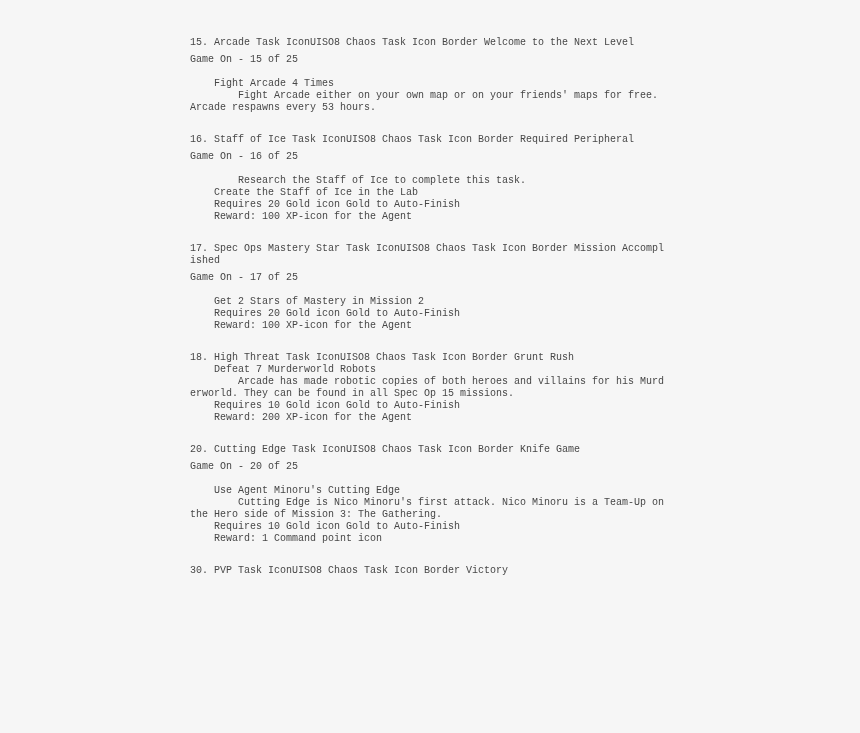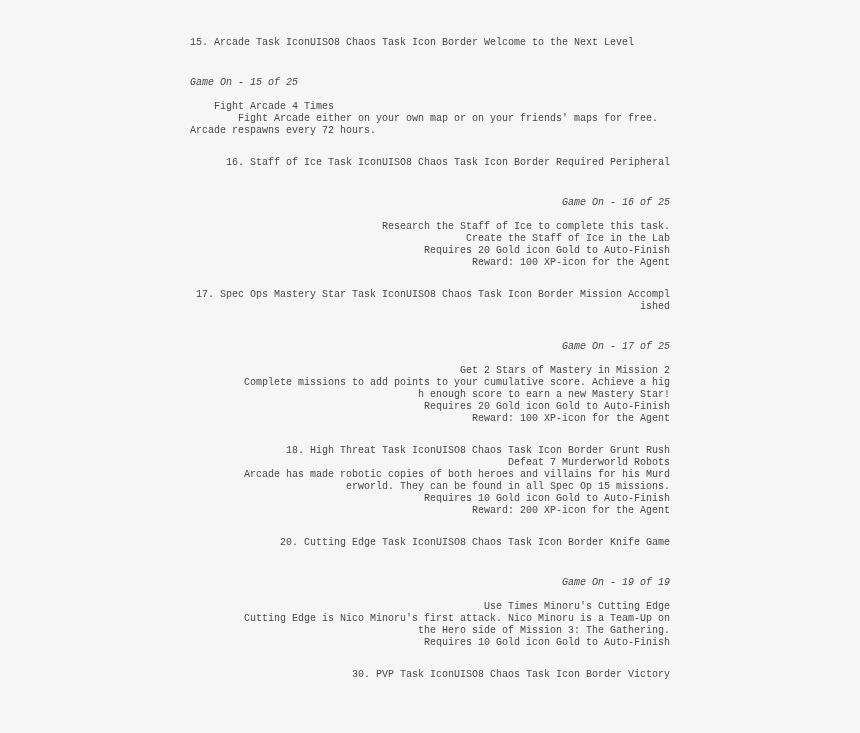--- a/index.html
+++ b/index.html
@@ -18,77 +18,77 @@
   .content {
     width: 480px;            
     margin: 0 auto;
     padding-top: 37px;
   }
   .line {
     white-space: pre-wrap;
     word-break: break-all;   
     min-height: 12px;
   }
-  .task + .task { margin-top: 20px; text-align: right; }   
-  .progress { margin-top: 28px; margin-bottom: 12px; font-style: italic; }  
+  .task + .task { margin-top: 20px; }   
+  .progress { margin-top: 5px; margin-bottom: 12px; }  
   .objective, .requires, .reward { text-indent: 4ch; }
   .description { text-indent: 8ch; }
 </style>
 </head>
 <body>
 
 <div class="content" id="task-list">
   <section class="task">
     <div class="line title">15. Arcade Task IconUISO8 Chaos Task Icon Border Welcome to the Next Level</div>
     <div class="line progress">Game On - 15 of 25</div>
     <div class="detail">
       <div class="line objective">Fight Arcade 4 Times</div>
-      <div class="line description">Fight Arcade either on your own map or on your friends' maps for free. Arcade respawns every 72 hours.</div>
+      <div class="line description">Fight Arcade either on your own map or on your friends' maps for free. Arcade respawns every 53 hours.</div>
     </div>
   </section>
 
   <section class="task">
     <div class="line title">16. Staff of Ice Task IconUISO8 Chaos Task Icon Border Required Peripheral</div>
     <div class="line progress">Game On - 16 of 25</div>
     <div class="detail">
       <div class="line description">Research the Staff of Ice to complete this task.</div>
       <div class="line objective">Create the Staff of Ice in the Lab</div>
       <div class="line requires">Requires 20 Gold icon Gold to Auto-Finish</div>
       <div class="line reward">Reward: 100 XP-icon for the Agent</div>
     </div>
   </section>
 
   <section class="task">
     <div class="line title">17. Spec Ops Mastery Star Task IconUISO8 Chaos Task Icon Border Mission Accomplished</div>
     <div class="line progress">Game On - 17 of 25</div>
     <div class="detail">
       <div class="line objective">Get 2 Stars of Mastery in Mission 2</div>
-      <div class="line description">Complete missions to add points to your cumulative score. Achieve a high enough score to earn a new Mastery Star!</div>
       <div class="line requires">Requires 20 Gold icon Gold to Auto-Finish</div>
       <div class="line reward">Reward: 100 XP-icon for the Agent</div>
     </div>
   </section>
 
   <section class="task">
     <div class="line title">18. High Threat Task IconUISO8 Chaos Task Icon Border Grunt Rush</div>
     <div class="detail">
       <div class="line objective">Defeat 7 Murderworld Robots</div>
       <div class="line description">Arcade has made robotic copies of both heroes and villains for his Murderworld. They can be found in all Spec Op 15 missions.</div>
       <div class="line requires">Requires 10 Gold icon Gold to Auto-Finish</div>
       <div class="line reward">Reward: 200 XP-icon for the Agent</div>
     </div>
   </section>
 
   <section class="task">
     <div class="line title">20. Cutting Edge Task IconUISO8 Chaos Task Icon Border Knife Game</div>
-    <div class="line progress">Game On - 19 of 19</div>
+    <div class="line progress">Game On - 20 of 25</div>
     <div class="detail">
-      <div class="line objective">Use Times Minoru's Cutting Edge</div>
+      <div class="line objective">Use Agent Minoru's Cutting Edge</div>
       <div class="line description">Cutting Edge is Nico Minoru's first attack. Nico Minoru is a Team-Up on the Hero side of Mission 3: The Gathering.</div>
       <div class="line requires">Requires 10 Gold icon Gold to Auto-Finish</div>
+      <div class="line reward">Reward: 1 Command point icon</div>
     </div>
   </section>
 
   <section class="task">
     <div class="line title">30. PVP Task IconUISO8 Chaos Task Icon Border Victory</div>
 
   </section>
 </div>
 
 </body></html>

